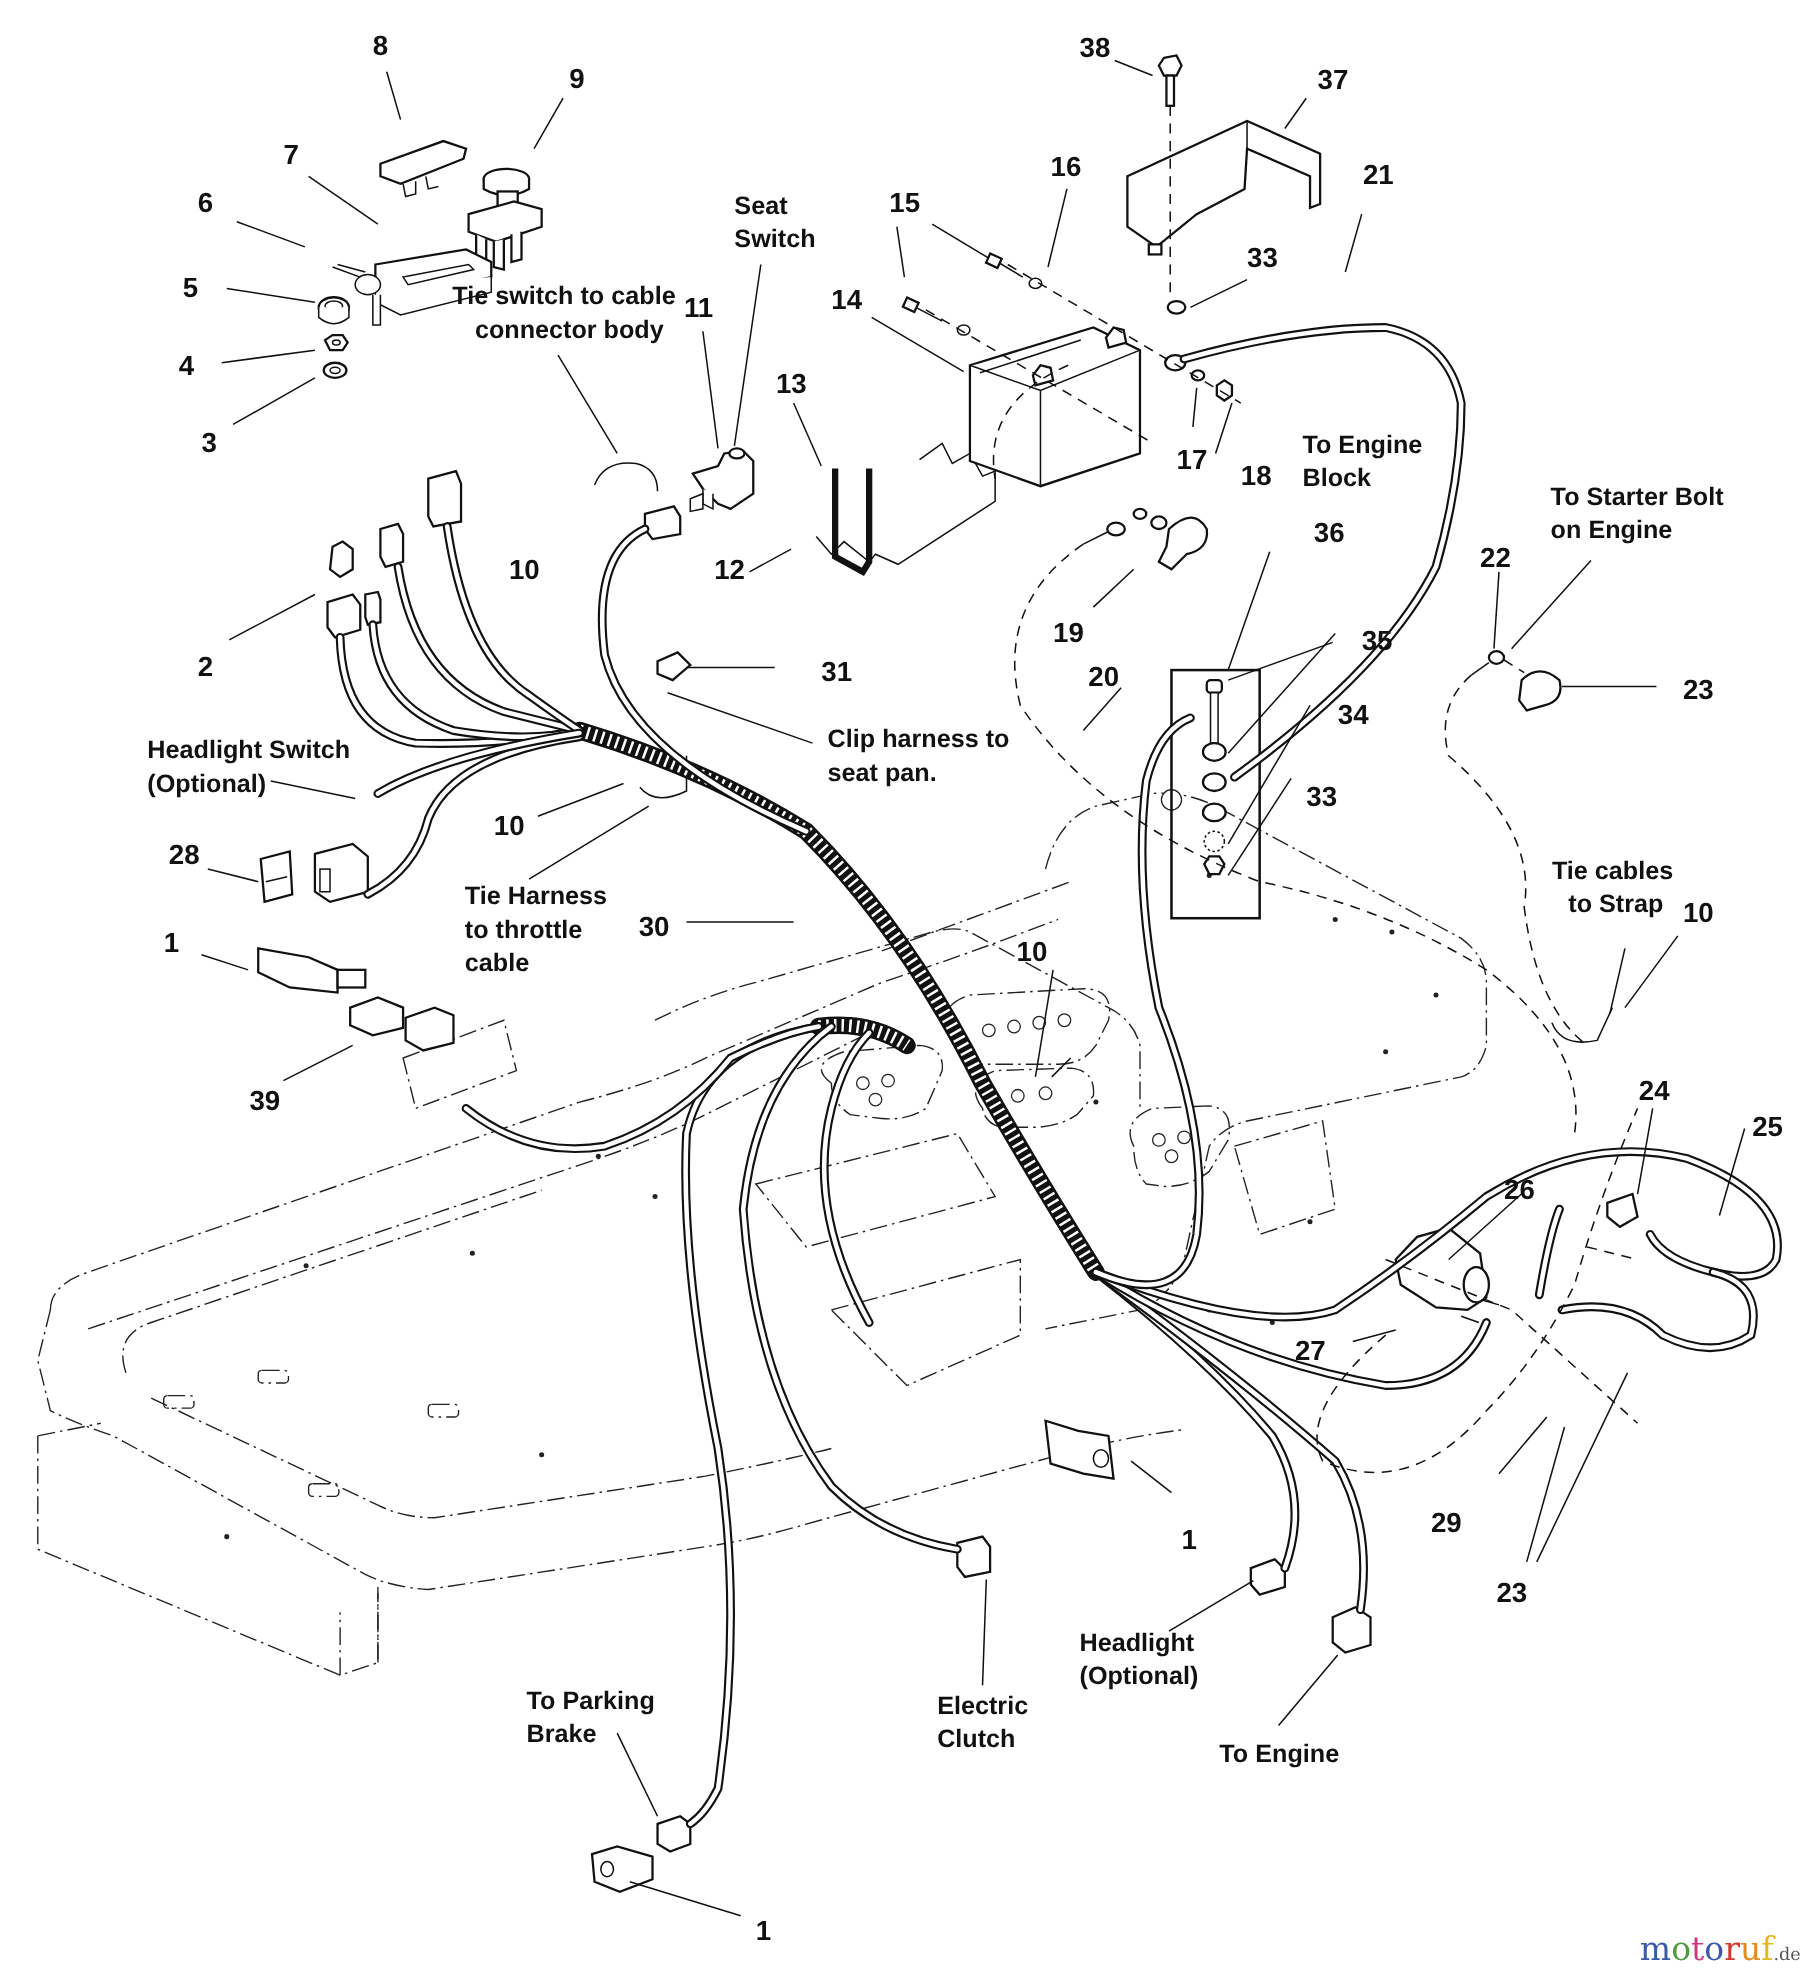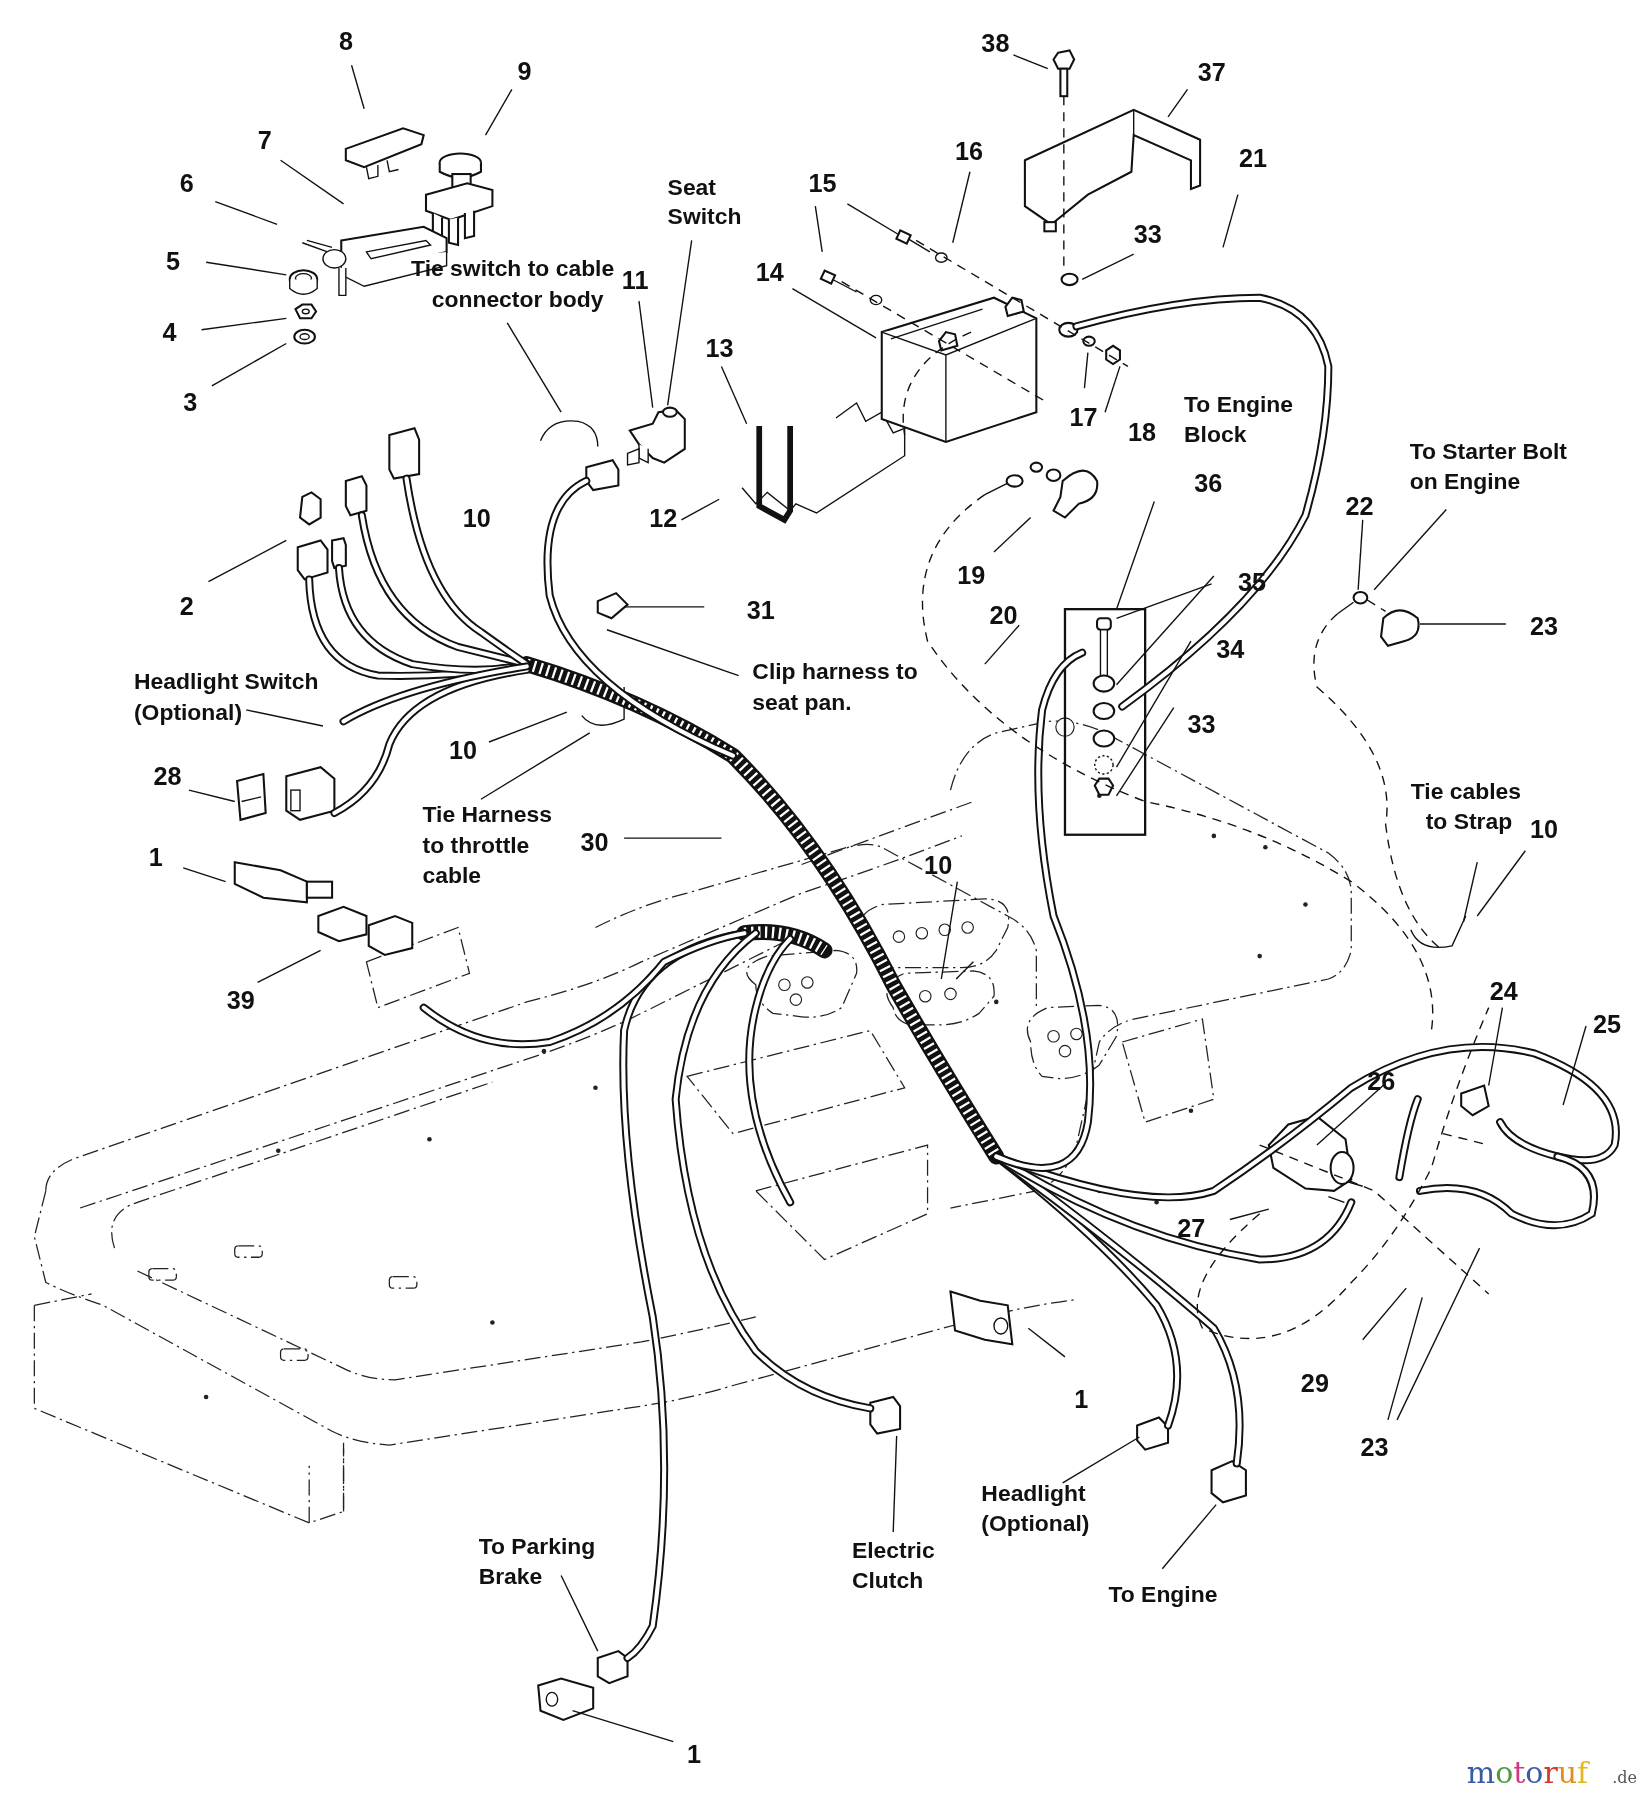--- a/index.html
+++ b/index.html
@@ -12,21 +12,21 @@
   .partthin { stroke:#111; stroke-width:1.2; fill:#fff; }
   .wire { stroke:#111; stroke-width:7; fill:none; stroke-linecap:round; }
   .wire-in { stroke:#fff; stroke-width:3.6; fill:none; stroke-linecap:round; }
   .conduit { stroke:#111; stroke-width:14; fill:none; stroke-linecap:round; }
   .conduit-in { stroke:#fff; stroke-width:10; fill:none; stroke-dasharray:2 4; stroke-linecap:butt; }
   .dash { stroke:#111; stroke-width:1.2; fill:none; stroke-dasharray:8 6; }
   .phantom { stroke:#222; stroke-width:1.1; fill:none; stroke-dasharray:14 4 2 4; }
   .hole { stroke:#222; stroke-width:1; fill:#fff; }
   .watermark { position:absolute; right:12px; bottom:10px; font-family:"DejaVu Serif", serif; font-size:30px; letter-spacing:0; }
   .watermark span { font-weight:normal; }
-  .wm-tld { font-size:16px !important; color:#555;margin-left:24px; }
+  .wm-tld { font-size:16px !important; color:#555; }
 </style>
 </head>
 <body>
 
 <svg id="diagram" viewBox="0 0 1440 1572" preserveAspectRatio="none" xmlns="http://www.w3.org/2000/svg">
 
   <g>
 
     <path class="phantom" d="M 40 1040 Q 40 1020 70 1010 L 460 875 Q 520 860 560 840 L 700 780 Q 760 760 800 745 L 840 730"></path>
     <path class="phantom" d="M 40 1040 L 30 1080 L 40 1120 Q 60 1130 90 1140 L 290 1250 Q 310 1260 340 1262 L 560 1228 Q 600 1222 640 1210 L 860 1150 Q 900 1140 940 1135"></path>

